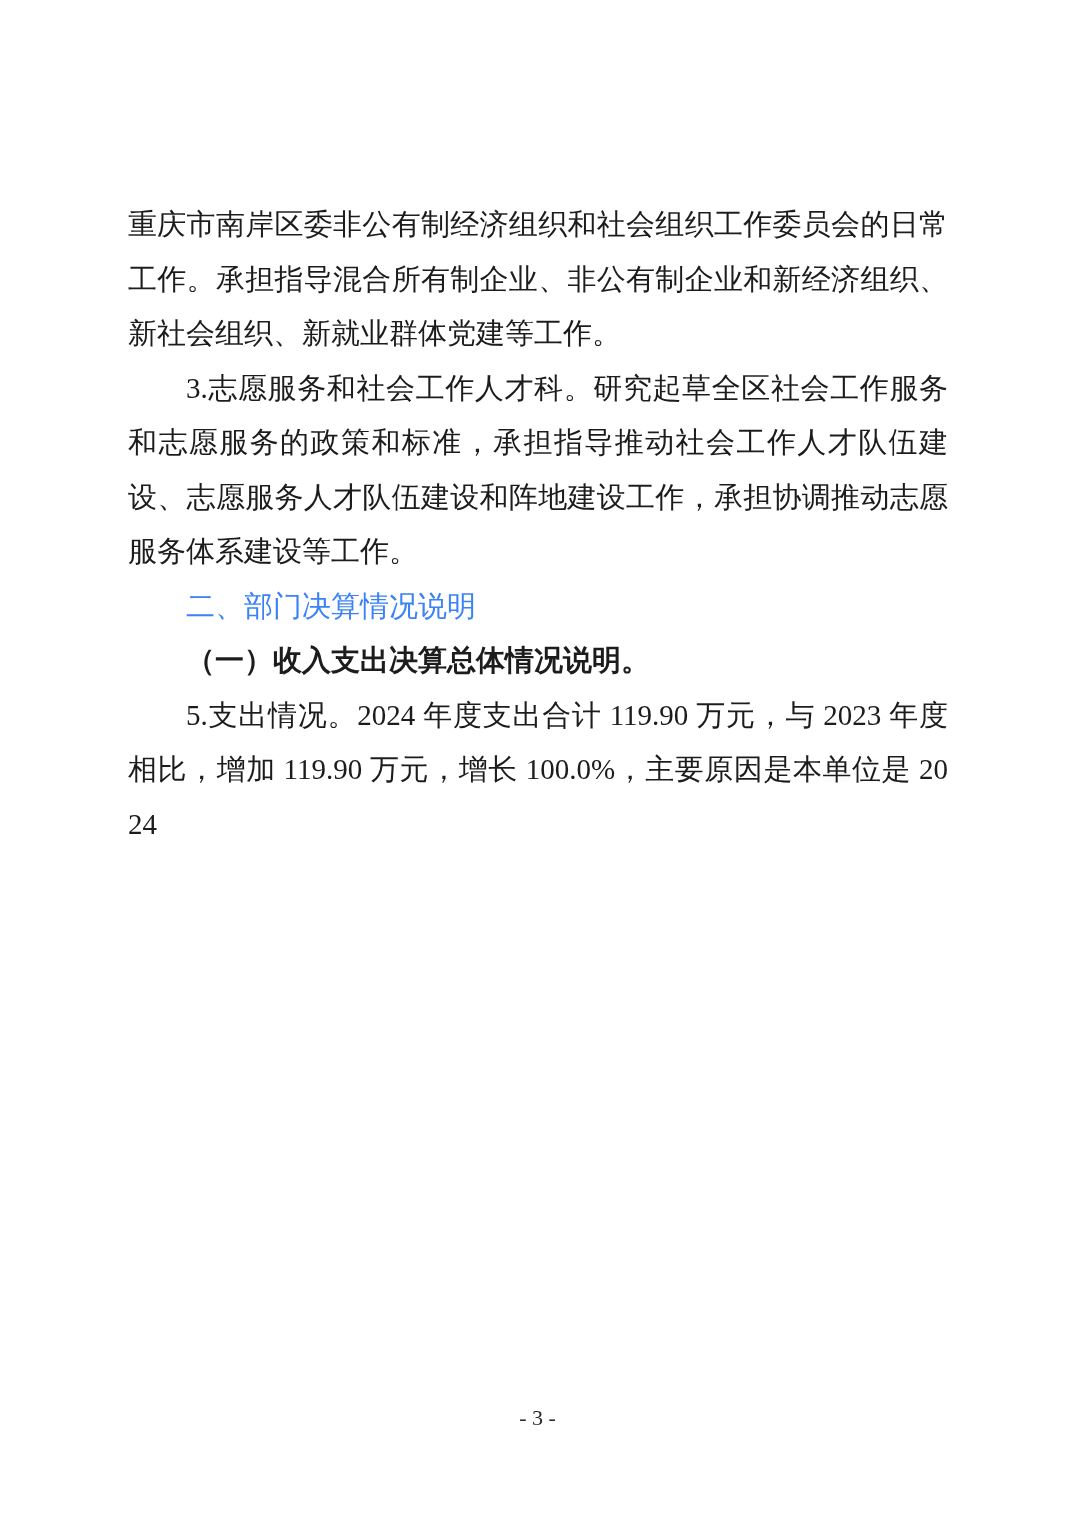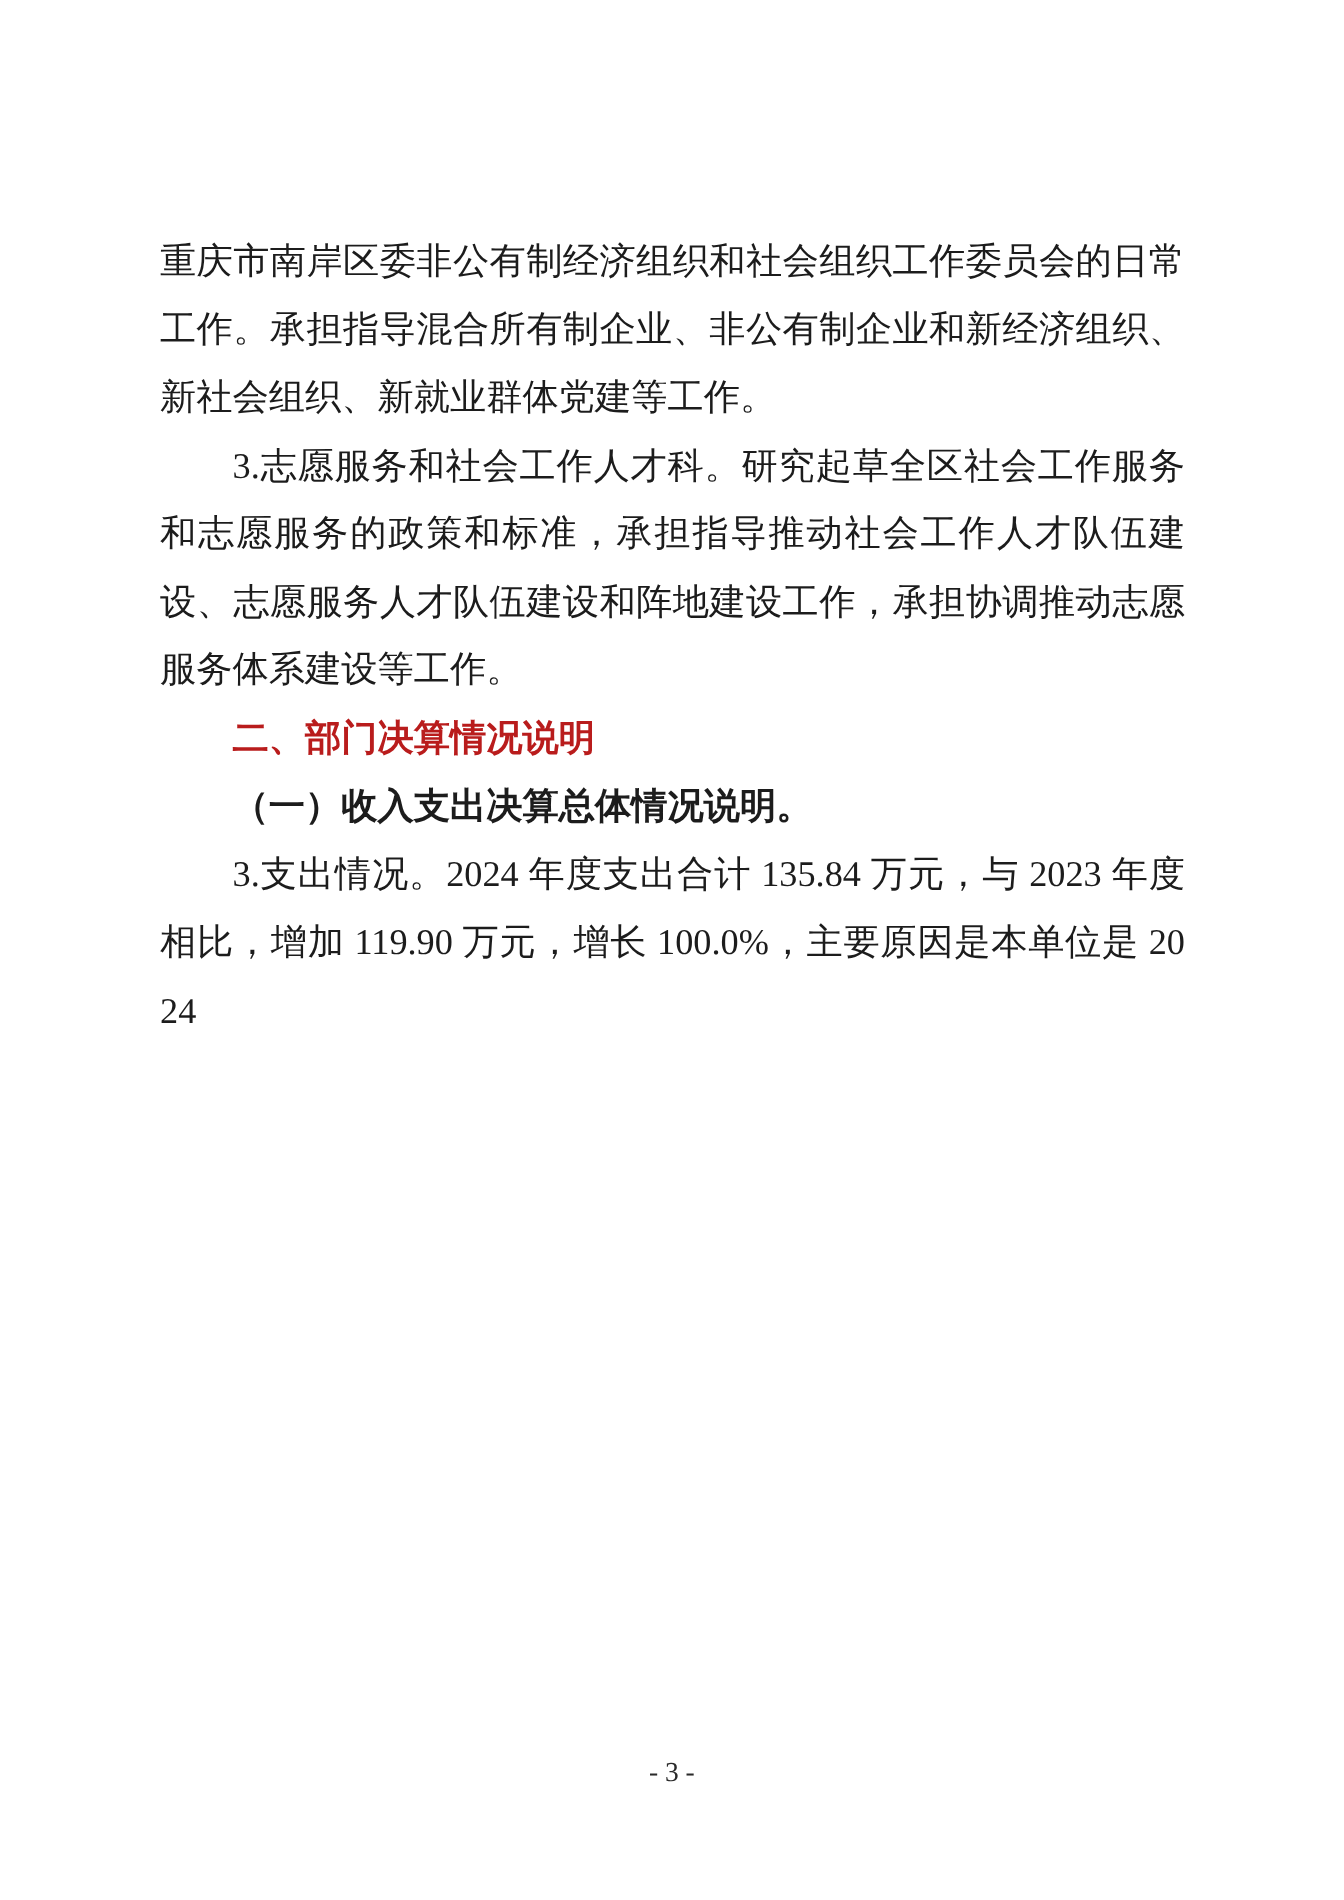--- a/index.html
+++ b/index.html
@@ -9,37 +9,37 @@
     width: 1075px;
     height: 1520px;
     background: #ffffff;
     overflow: hidden;
     font-family: "Liberation Serif", "DejaVu Serif", serif;
     color: #1c1c1c;
   }
   .content {
     position: absolute;
     left: 128px;
-    top: 182px;
+    top: 197px;
     width: 820px;
   }
   .body, .heading, .subheading {
     font-size: 29px;
     line-height: 54.5px;
     text-align: justify;
     text-justify: inter-ideograph;
     word-break: break-all;
   }
   .indent { text-indent: 2em; }
   .continued { text-indent: 0; }
   .heading {
     font-family: "Liberation Sans", "DejaVu Sans", sans-serif;
-    font-weight: 700;
+    font-weight: 400;
     text-indent: 2em;
-    color: #b91c1c;
+    color: #3b82f6;
   }
   .subheading {
     font-weight: 700;
     text-indent: 2em;
   }
   .footer {
     position: absolute;
     left: 0;
     top: 1403px;
     width: 100%;
@@ -52,16 +52,16 @@
 </style>
 </head>
 <body>
 
 <div class="page">
   <div class="content">
     <p class="body continued">重庆市南岸区委非公有制经济组织和社会组织工作委员会的日常工作。承担指导混合所有制企业、非公有制企业和新经济组织、新社会组织、新就业群体党建等工作。</p>
     <p class="body indent">3.志愿服务和社会工作人才科。研究起草全区社会工作服务和志愿服务的政策和标准，承担指导推动社会工作人才队伍建设、志愿服务人才队伍建设和阵地建设工作，承担协调推动志愿服务体系建设等工作。</p>
     <h2 class="heading">二、部门决算情况说明</h2>
     <h3 class="subheading">（一）收入支出决算总体情况说明。</h3>
-    <p class="body indent">3.支出情况。2024 年度支出合计 135.84 万元，与 2023 年度相比，增加 119.90 万元，增长 100.0%，主要原因是本单位是 2024</p>
+    <p class="body indent">5.支出情况。2024 年度支出合计 119.90 万元，与 2023 年度相比，增加 119.90 万元，增长 100.0%，主要原因是本单位是 2024</p>
   </div>
   <div class="footer">- 3 -</div>
 </div>
 
 </body></html>

